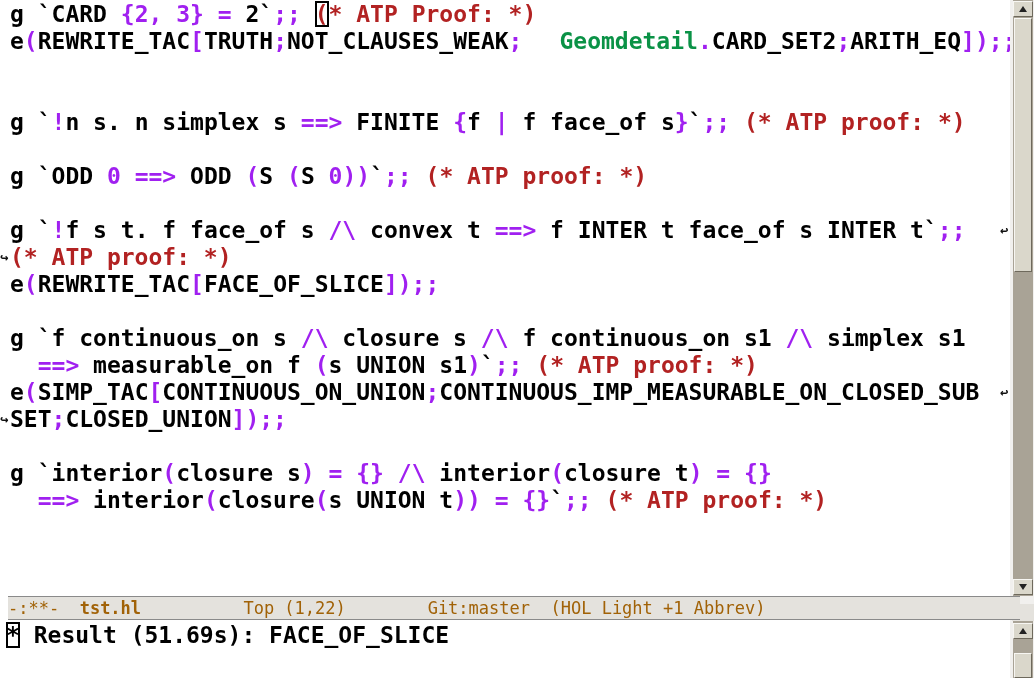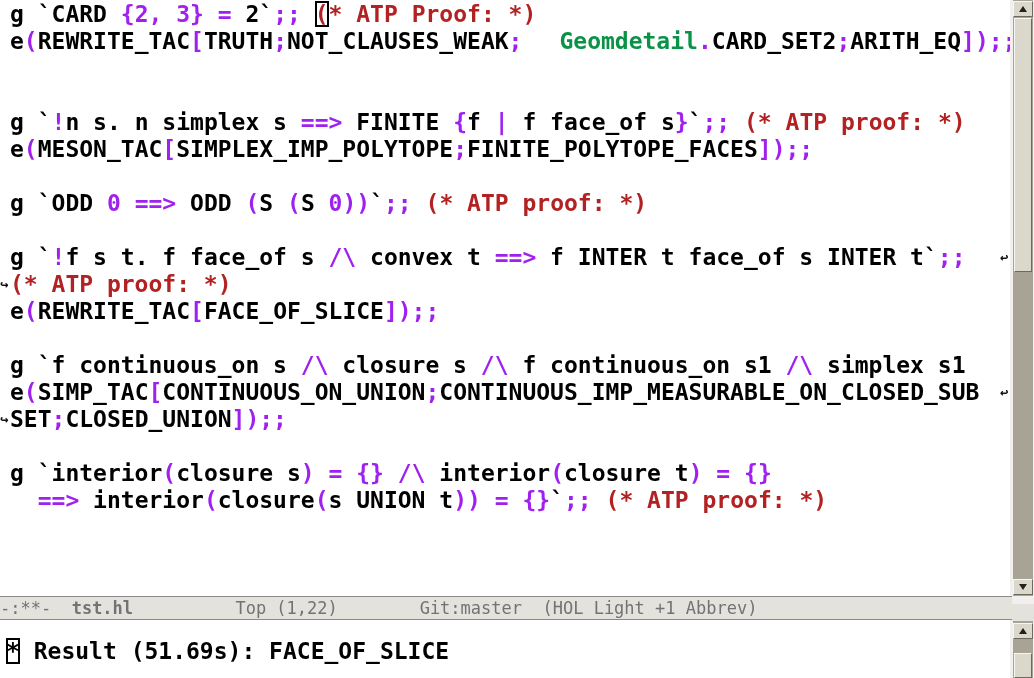--- a/index.html
+++ b/index.html
@@ -13,27 +13,27 @@
   .row{position:relative;height:27px;line-height:27px;white-space:pre;font-size:23px;}
   .c-k{color:var(--black);}
   .c-p{color:var(--purple);}
   .c-r{color:var(--red);}
   .c-g{color:var(--green);margin-left:37px;}
   .cursor-box{outline:2px solid #000;outline-offset:-2px;}
   .wrap{position:absolute;top:0;font-size:14px;font-weight:bold;color:#111;line-height:27px;}
   .wrap-r{left:990px;}
   .wrap-l{left:-10px;transform:scaleX(-1);}
   
-  #mode-line{position:absolute;left:0;top:596px;width:1012px;height:24px;box-sizing:border-box;
+  #mode-line{position:absolute;left:8px;top:596px;width:1012px;height:24px;box-sizing:border-box;
              background:var(--modeline-bg);border-top:1px solid #8a8a8a;border-bottom:1px solid #8a8a8a;
-             color:#737373;font-size:17px;font-weight:normal;line-height:22px;white-space:pre;overflow:hidden;}
+             color:#a16207;font-size:17px;font-weight:normal;line-height:22px;white-space:pre;overflow:hidden;}
   #mode-line .ml-bold{font-weight:bold;}
   
   #bottom-buffer{position:absolute;left:0;top:620px;width:1010px;height:58px;background:#fff;
-                 padding:18px 0 0 6px;box-sizing:border-box;overflow:hidden;}
+                 padding:2px 0 0 6px;box-sizing:border-box;overflow:hidden;}
   
   .sb{position:absolute;left:1013px;width:20px;background:var(--sb-track);}
   #main-sb{top:0;height:596px;}
   #bottom-sb{top:621px;height:57px;}
   .sb-btn{position:absolute;left:0;width:20px;height:16px;background:var(--sb-thumb);
           border:1px solid;border-color:#f7f6f2 #6e695c #6e695c #f7f6f2;box-sizing:border-box;
           display:flex;align-items:center;justify-content:center;}
   .sb-thumb{position:absolute;left:1px;width:18px;background:var(--sb-thumb);
             border:1px solid;border-color:#f7f6f2 #6e695c #6e695c #f7f6f2;box-sizing:border-box;}
   .tri{width:0;height:0;border-left:4px solid transparent;border-right:4px solid transparent;}
@@ -47,29 +47,29 @@
 
 <div id="frame">
   <div id="right-col"></div>
 
   <div id="main-buffer">
       <div class="row"><span class="c-k">g `CARD </span><span class="c-p">{2, 3}</span><span class="c-k"> </span><span class="c-p">=</span><span class="c-k"> 2`</span><span class="c-p">;;</span><span class="c-k"> </span><span class="c-r cursor-box">(</span><span class="c-r">* ATP Proof: *)</span></div>
       <div class="row"><span class="c-k">e</span><span class="c-p">(</span><span class="c-k">REWRITE_TAC</span><span class="c-p">[</span><span class="c-k">TRUTH</span><span class="c-p">;</span><span class="c-k">NOT_CLAUSES_WEAK</span><span class="c-p">;</span><span class="c-g">Geomdetail</span><span class="c-p">.</span><span class="c-k">CARD_SET2</span><span class="c-p">;</span><span class="c-k">ARITH_EQ</span><span class="c-p">]);;</span></div>
       <div class="row"></div>
       <div class="row"></div>
       <div class="row"><span class="c-k">g `</span><span class="c-p">!</span><span class="c-k">n s. n simplex s </span><span class="c-p">==&gt;</span><span class="c-k"> FINITE </span><span class="c-p">{</span><span class="c-k">f </span><span class="c-p">|</span><span class="c-k"> f face_of s</span><span class="c-p">}</span><span class="c-k">`</span><span class="c-p">;;</span><span class="c-k"> </span><span class="c-r">(* ATP proof: *)</span></div>
-      <div class="row"><span class="c-k">e</span><span class="c-p">(</span><span class="c-k">MESON_TAC</span><span class="c-p">[</span><span class="c-k">SIMPLEX_IMP_POLYTOPE</span><span class="c-p">;</span><span class="c-k">FINITE_POLYTOPE_FACES</span><span class="c-p">]);;</span></div>
       <div class="row"></div>
       <div class="row"><span class="c-k">g `ODD </span><span class="c-p">0</span><span class="c-k"> </span><span class="c-p">==&gt;</span><span class="c-k"> ODD </span><span class="c-p">(</span><span class="c-k">S </span><span class="c-p">(</span><span class="c-k">S </span><span class="c-p">0))</span><span class="c-k">`</span><span class="c-p">;;</span><span class="c-k"> </span><span class="c-r">(* ATP proof: *)</span></div>
       <div class="row"></div>
       <div class="row"><span class="c-k">g `</span><span class="c-p">!</span><span class="c-k">f s t. f face_of s </span><span class="c-p">/\</span><span class="c-k"> convex t </span><span class="c-p">==&gt;</span><span class="c-k"> f INTER t face_of s INTER t`</span><span class="c-p">;;</span><span class="wrap wrap-r">↩</span></div>
       <div class="row"><span class="c-r">(* ATP proof: *)</span><span class="wrap wrap-l">↩</span></div>
       <div class="row"><span class="c-k">e</span><span class="c-p">(</span><span class="c-k">REWRITE_TAC</span><span class="c-p">[</span><span class="c-k">FACE_OF_SLICE</span><span class="c-p">]);;</span></div>
       <div class="row"></div>
       <div class="row"><span class="c-k">g `f continuous_on s </span><span class="c-p">/\</span><span class="c-k"> closure s </span><span class="c-p">/\</span><span class="c-k"> f continuous_on s1 </span><span class="c-p">/\</span><span class="c-k"> simplex s1</span></div>
+      <div class="row"><span class="c-k">  </span><span class="c-p">==&gt;</span><span class="c-k"> measurable_on f </span><span class="c-p">(</span><span class="c-k">s UNION s1</span><span class="c-p">)</span><span class="c-k">`</span><span class="c-p">;;</span><span class="c-k"> </span><span class="c-r">(* ATP proof: *)</span></div>
       <div class="row"><span class="c-k">e</span><span class="c-p">(</span><span class="c-k">SIMP_TAC</span><span class="c-p">[</span><span class="c-k">CONTINUOUS_ON_UNION</span><span class="c-p">;</span><span class="c-k">CONTINUOUS_IMP_MEASURABLE_ON_CLOSED_SUB</span><span class="wrap wrap-r">↩</span></div>
       <div class="row"><span class="c-k">SET</span><span class="c-p">;</span><span class="c-k">CLOSED_UNION</span><span class="c-p">]);;</span><span class="wrap wrap-l">↩</span></div>
       <div class="row"></div>
       <div class="row"><span class="c-k">g `interior</span><span class="c-p">(</span><span class="c-k">closure s</span><span class="c-p">)</span><span class="c-k"> </span><span class="c-p">=</span><span class="c-k"> </span><span class="c-p">{}</span><span class="c-k"> </span><span class="c-p">/\</span><span class="c-k"> interior</span><span class="c-p">(</span><span class="c-k">closure t</span><span class="c-p">)</span><span class="c-k"> </span><span class="c-p">=</span><span class="c-k"> </span><span class="c-p">{}</span></div>
       <div class="row"><span class="c-k">  </span><span class="c-p">==&gt;</span><span class="c-k"> interior</span><span class="c-p">(</span><span class="c-k">closure</span><span class="c-p">(</span><span class="c-k">s UNION t</span><span class="c-p">))</span><span class="c-k"> </span><span class="c-p">=</span><span class="c-k"> </span><span class="c-p">{}</span><span class="c-k">`</span><span class="c-p">;;</span><span class="c-k"> </span><span class="c-r">(* ATP proof: *)</span></div>
     </div>
 
   <div id="main-sb" class="sb">
     <div class="sb-btn" style="top:1px;">
       <span class="tri tri-up"></span>

